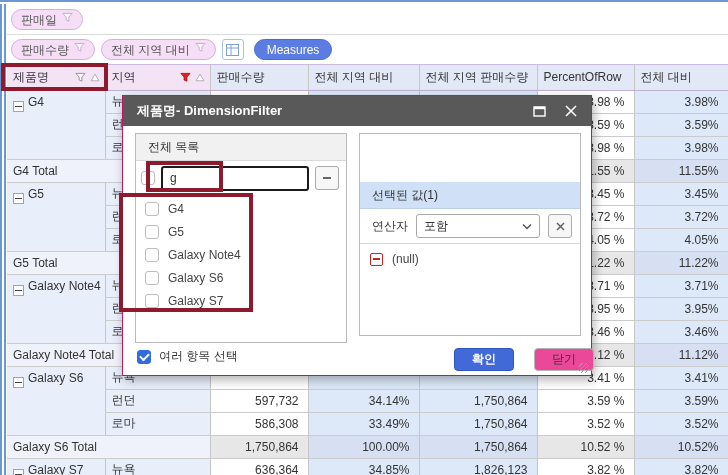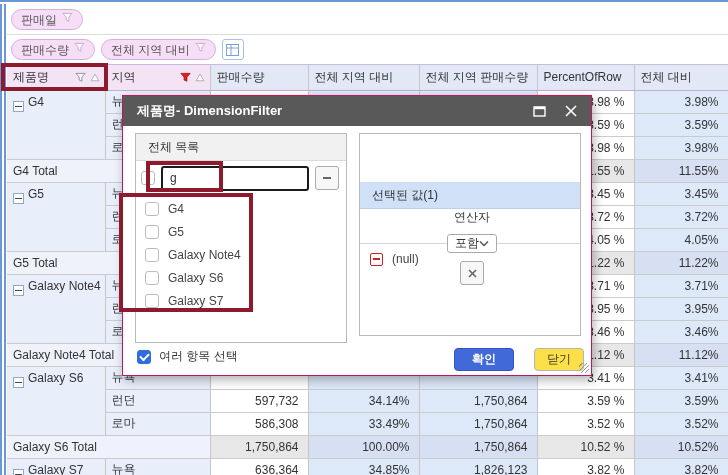--- a/index.html
+++ b/index.html
@@ -68,33 +68,33 @@
                       transform:rotate(-45deg); margin-top:-2px; }
   .search-input{ flex:1; min-width:0; height:25px; border:2px solid #1b1b1b; border-radius:3px;
                  padding:0 7px; font:12px "Liberation Sans",sans-serif; color:#333; outline:none; }
   .sq-btn{ width:24px; height:24px; border:1px solid #ababab; border-radius:3px; background:#f7f7f7;
            display:inline-flex; align-items:center; justify-content:center; flex:none; cursor:pointer; }
   .minus-line{ width:8px; height:2px; background:#666; display:block; }
   .vlist{ padding-top:2px; }
   .list-item{ display:flex; align-items:center; gap:9px; height:23px; padding-left:9px; color:#444; }
 
   .op-row{ height:35px; display:flex; align-items:center; gap:8px; padding:0 8px 0 12px;
-           border-bottom:1px solid #d7d7d7;flex-direction:column; }
+           border-bottom:1px solid #d7d7d7; }
   .select-box{ flex:1; height:24px; border:1px solid #a9a9a9; border-radius:3px; background:#fff;
                display:flex; align-items:center; justify-content:space-between; padding:0 7px; cursor:pointer; }
   .sel-item{ display:flex; align-items:center; gap:9px; height:26px; padding-left:10px; color:#444; }
   .null-minus{ width:13px; height:13px; border:1px solid #cc2222; border-radius:2px; background:#fff;
                display:inline-flex; align-items:center; justify-content:center; flex:none; }
   .null-minus .minus-line{ width:7px; background:#cc2222; }
 
   .multi-row{ position:absolute; left:14px; top:252px; display:flex; align-items:center; gap:8px; }
   .btn{ position:absolute; top:252px; height:23px; border-radius:4px; display:flex; align-items:center;
         justify-content:center; cursor:pointer; font-size:12px; }
   .btn-ok{ left:331px; width:60px; background:#4169d8; border:1px solid #2f55c0; color:#fff; font-weight:bold; }
-  .btn-close{ left:411px; width:50px; background:#fde047; border:1px solid #b5b5b5; color:#333; }
+  .btn-close{ left:411px; width:60px; background:#ec4899; border:1px solid #b5b5b5; color:#333; }
   .grip{ position:absolute; right:2px; bottom:2px; width:10px; height:10px;
          background:repeating-linear-gradient(135deg, transparent 0 2px, #9a9a9a 2px 3px); }
 
   
   .anno{ position:absolute; border:4px solid #8e1b2d; z-index:9; pointer-events:none; }
   .anno1{ left:1px; top:61px; width:107px; height:28px; }
   .anno2{ left:146px; top:159px; width:77px; height:31px; }
   .anno3{ left:119px; top:191px; width:134px; height:119px; }
 </style>
 </head>
@@ -123,20 +123,23 @@
       <svg width="11" height="11" viewBox="0 0 12 12">
           <path d="M1 1.5h10L7.5 5.5V10l-3-1.3V5.5z" fill="#fdfdfd" stroke="#c2a8cc" stroke-width="1"></path>
         </svg>
     </span>
     <span class="pane-btn">
       <svg width="13" height="12" viewBox="0 0 13 12">
           <rect x="0.5" y="0.5" width="12" height="11" fill="#fff" stroke="#7aa2d8"></rect>
           <line x1="5" y1="0.5" x2="5" y2="11.5" stroke="#7aa2d8"></line>
           <line x1="0.5" y1="4" x2="12.5" y2="4" stroke="#7aa2d8"></line>
         </svg>
+    </span>
+    <span class="measures">
+      <span>Measures</span>
     </span>
   </div>
 
   <table class="pivot">
     <colgroup>
       <col style="width:98px">
         <col style="width:105px">
         <col style="width:98px">
       <col style="width:111px">
         <col style="width:118px">

